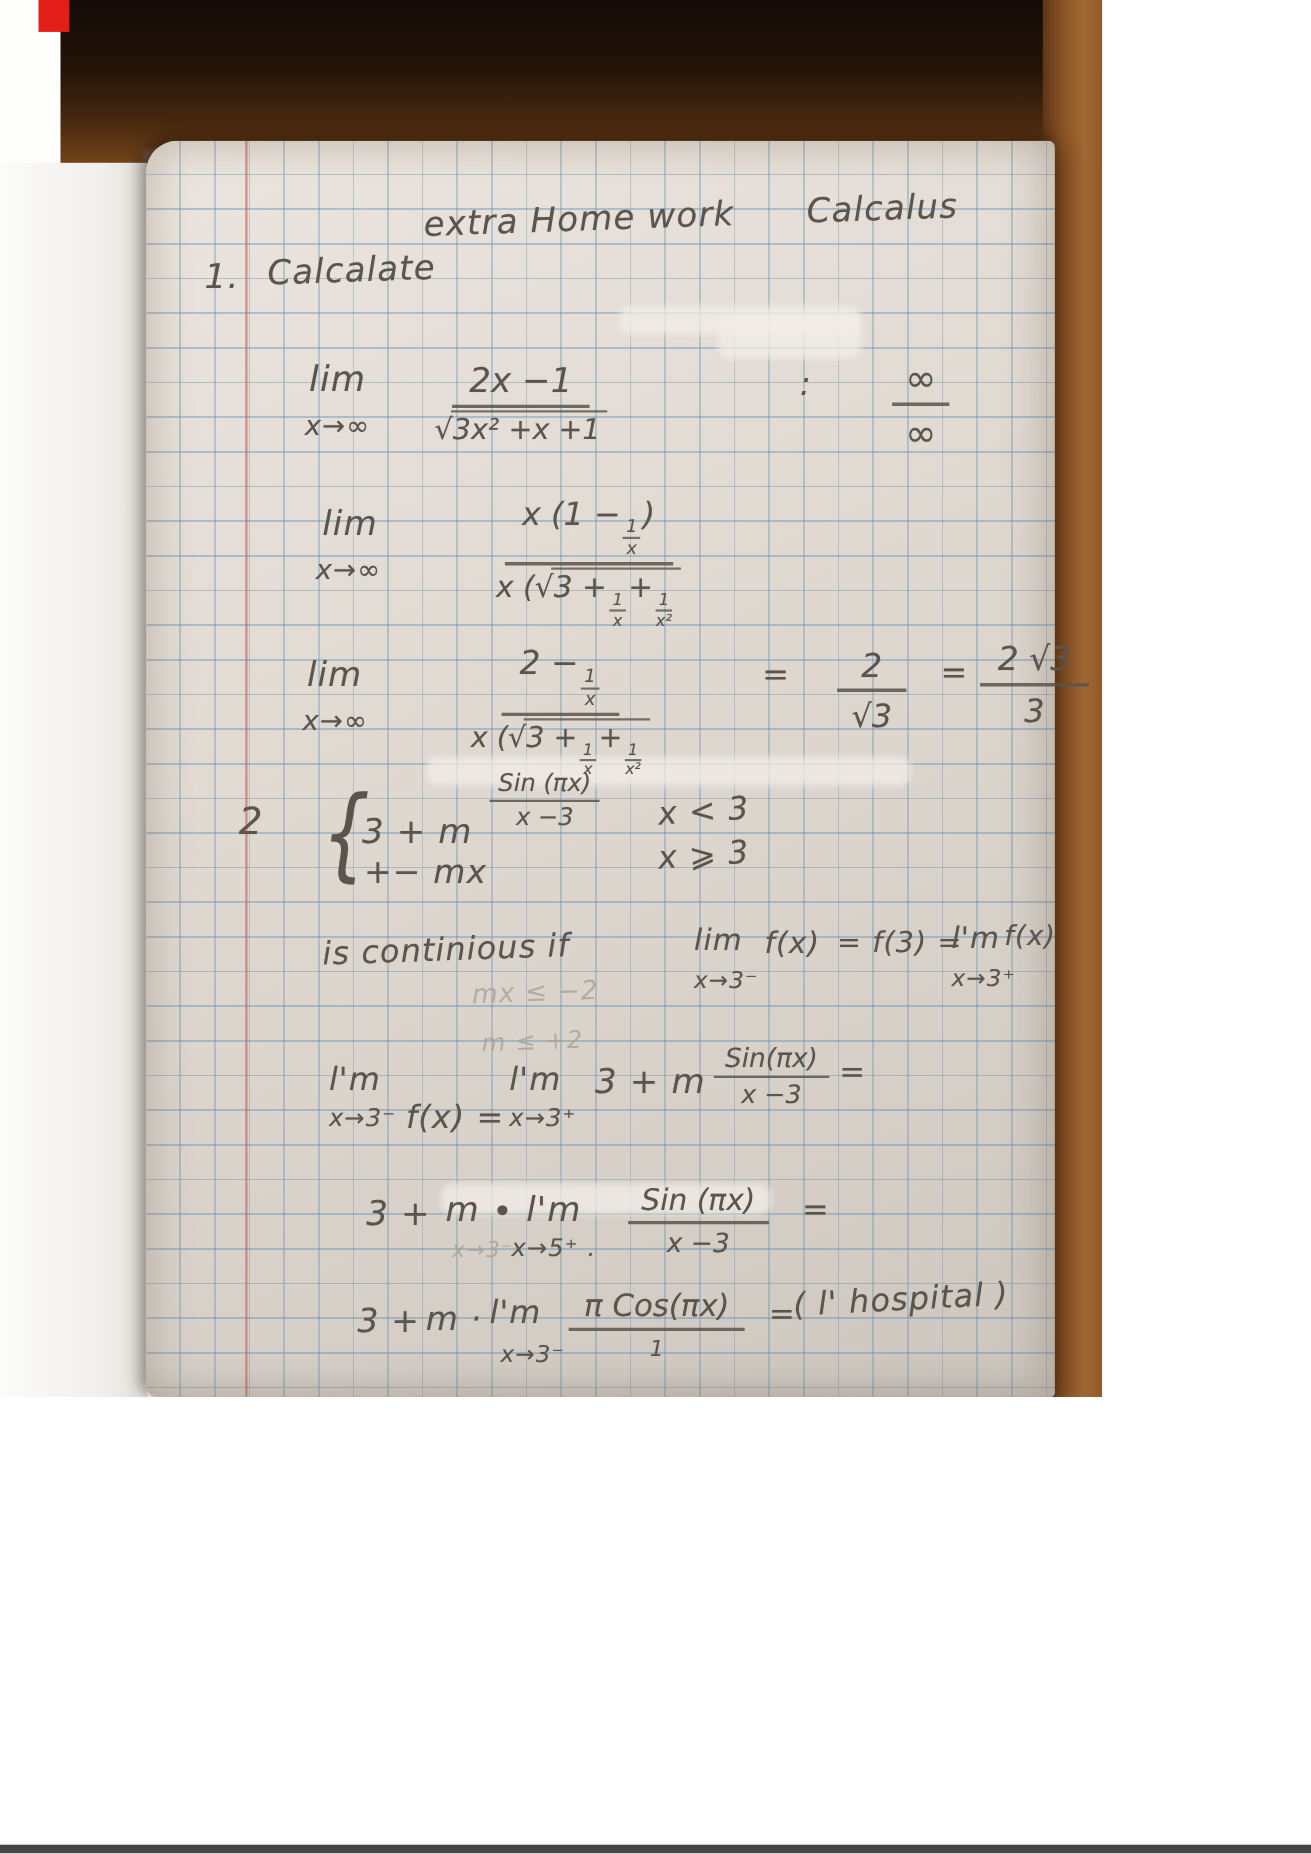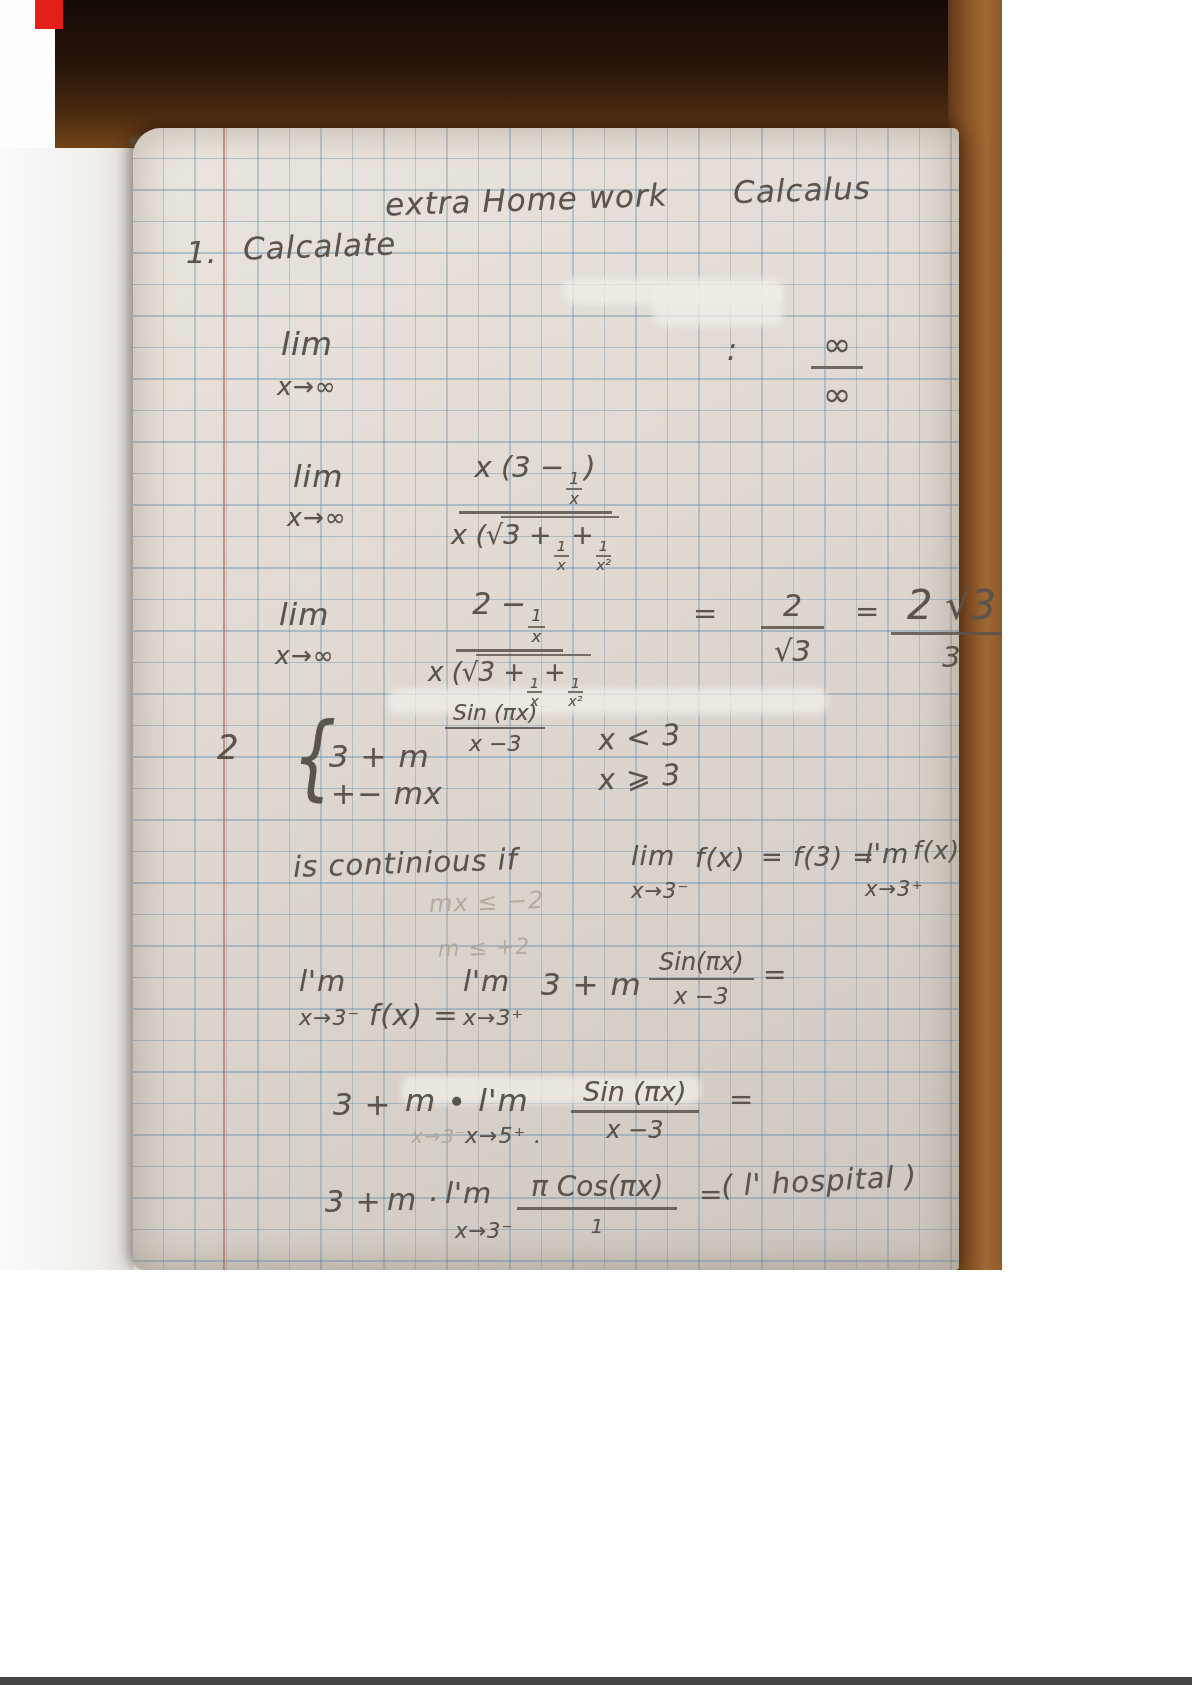--- a/index.html
+++ b/index.html
@@ -77,33 +77,39 @@
       <span>Calcalus</span>
     </div>
 
     <div class="hw" style="left:53px;top:108px;font-size:31px;">1.</div>
     <div class="hw" style="left:110px;top:102px;font-size:31px;transform:rotate(-2deg);">Calcalate</div>
 
     <div class="hw lim" style="left:148px;top:200px;">
       <span style="font-size:32px;">lim</span>
       <span style="font-size:25px;margin-top:12px;margin-left:-4px;">x→∞</span>
     </div>
+    <div class="bigfrac" style="left:262px;top:200px;">
+      <span class="num" style="font-size:31px;">2x −1</span>
+      <span class="den" style="font-size:26px;">
+        <span>√</span><span class="rad">3x² +x +1</span>
+      </span>
+    </div>
     <div class="hw" style="left:594px;top:206px;font-size:30px;">:</div>
     <div class="bigfrac" style="left:678px;top:196px;">
       <span class="num" style="font-size:34px;padding:0 12px 2px;">∞</span>
       <span class="den" style="font-size:34px;">∞</span>
     </div>
 
     <div class="hw lim" style="left:160px;top:332px;">
       <span style="font-size:31px;">lim</span>
       <span style="font-size:25px;margin-top:12px;margin-left:-6px;">x→∞</span>
     </div>
     <div class="bigfrac" style="left:318px;top:322px;">
       <span class="num" style="font-size:29px;">
-        <span>x (3 −</span><span class="sf">
+        <span>x (1 −</span><span class="sf">
             <span class="top">1</span>
             <span class="bot">x</span>
           </span><span>)</span>
       </span>
       <span class="den" style="font-size:27px;">
         <span>x (</span><span>√</span><span class="rad"><span>3 +</span><span class="sf">
               <span class="top">1</span>
               <span class="bot">x</span>
             </span><span>+</span><span class="sf">
               <span class="top">1</span>
@@ -133,21 +139,21 @@
             </span></span>
       </span>
     </div>
     <div class="hw" style="left:560px;top:470px;font-size:29px;">=</div>
     <div class="bigfrac" style="left:628px;top:460px;">
       <span class="num" style="font-size:30px;padding:0 22px 3px;">2</span>
       <span class="den" style="font-size:29px;">√3</span>
     </div>
     <div class="hw" style="left:722px;top:468px;font-size:29px;">=</div>
     <div class="bigfrac" style="left:758px;top:454px;">
-      <span class="num" style="font-size:40px;">2 √3</span>
+      <span class="num" style="font-size:30px;">2 √3</span>
       <span class="den" style="font-size:29px;">3</span>
     </div>
 
     <div class="hw" style="left:84px;top:602px;font-size:34px;">2</div>
     <div class="hw" style="left:152px;top:582px;font-size:92px;font-weight:200;transform:scaleX(0.75);">{</div>
     <div class="hw" style="left:196px;top:612px;font-size:31px;">3 + m</div>
     <div class="bigfrac" style="left:312px;top:572px;">
       <span class="num" style="font-size:22px;padding:0 8px 2px;border-bottom-width:2px;">Sin (πx)</span>
       <span class="den" style="font-size:22px;padding-top:2px;">x −3</span>
     </div>

